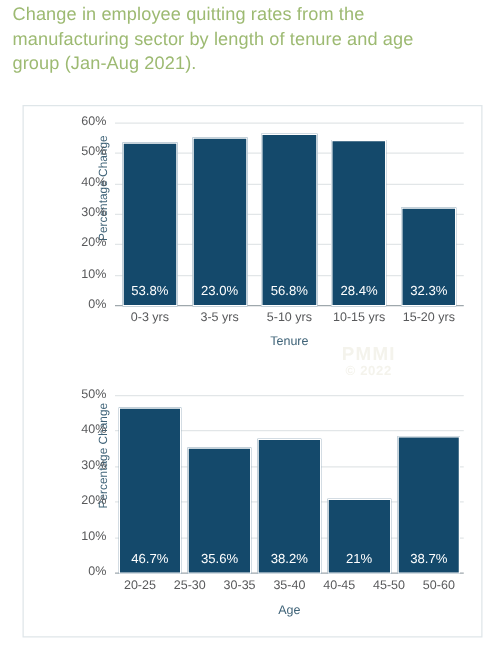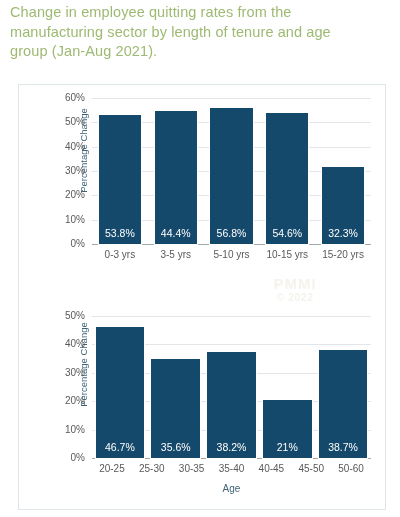--- a/index.html
+++ b/index.html
@@ -227,49 +227,50 @@
           <div class="ytick">0%</div>
         </div>
         <div class="bars" id="bars-0">
           <div class="bar-slot">
             <div class="bar" style="height: 89.6667%;">
               <span class="bar-value">53.8%</span>
             </div>
           </div>
           <div class="bar-slot">
             <div class="bar" style="height: 92.3333%;">
-              <span class="bar-value">44.4%</span>
+              <span class="bar-value">23.0%</span>
             </div>
           </div>
           <div class="bar-slot">
             <div class="bar" style="height: 94.6667%;">
               <span class="bar-value">56.8%</span>
             </div>
           </div>
           <div class="bar-slot">
             <div class="bar" style="height: 91%;">
-              <span class="bar-value">54.6%</span>
+              <span class="bar-value">28.4%</span>
             </div>
           </div>
           <div class="bar-slot">
             <div class="bar" style="height: 53.8333%;">
               <span class="bar-value">32.3%</span>
             </div>
           </div>
         </div>
     </div>
 
     <div class="xticks" id="xticks-0">
         <div class="xtick">0-3 yrs</div>
         <div class="xtick">3-5 yrs</div>
         <div class="xtick">5-10 yrs</div>
         <div class="xtick">10-15 yrs</div>
         <div class="xtick">15-20 yrs</div>
       </div>
 
+    <div class="x-axis-title">Tenure</div>
   </div>
 
   <div class="plot-block bottom">
     <div class="y-axis-title">Percentage Change</div>
 
     <div class="plot-area" id="plot-area-1">
       <div class="gridline" style="bottom: 100%;">
           <div class="ytick">50%</div>
         </div>
         <div class="gridline" style="bottom: 80%;">

